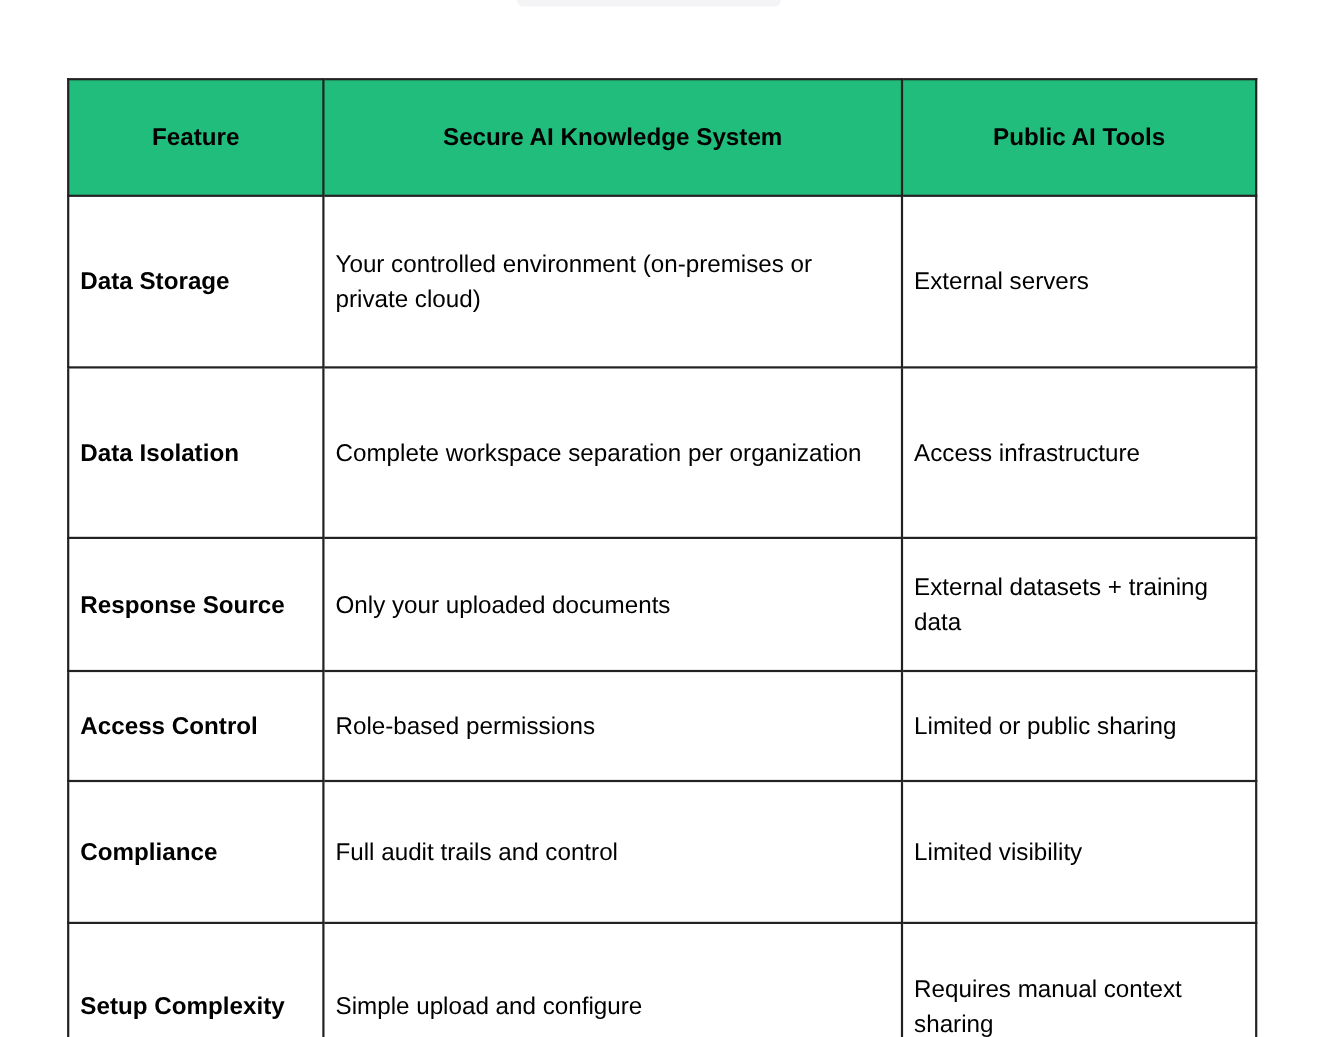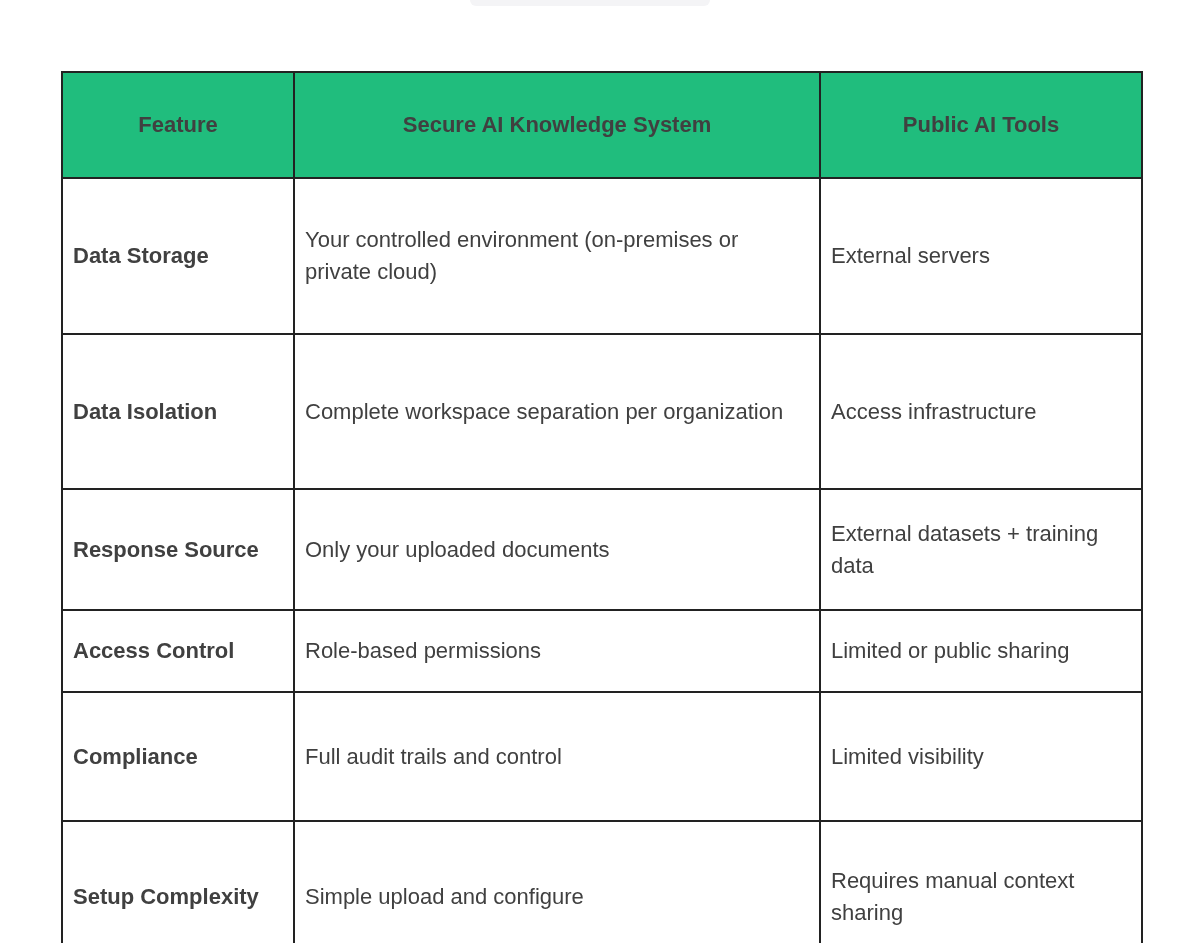--- a/index.html
+++ b/index.html
@@ -1,19 +1,19 @@
 <!DOCTYPE html>
 <html><head>
 <meta charset="utf-8">
 <style>
   html, body { margin:0; padding:0; background:#ffffff; }
   body { width:1200px; height:943px; position:relative; overflow:hidden; font-family:"Liberation Sans", sans-serif; }
   .top-shade { position:absolute; left:470px; top:0; width:240px; height:6px; background:#f4f4f6; border-radius:0 0 6px 6px; }
   table.cmp { position:absolute; left:61px; top:71px; width:1080px; border-collapse:collapse; table-layout:fixed; }
-  table.cmp td, table.cmp th { border:2px solid #222; color:#404040; }
+  table.cmp td, table.cmp th { border:2px solid #222; color:#000000; }
   table.cmp th { background:#20bd7d; font-weight:bold; font-size:22px; text-align:center; height:102px; }
   table.cmp td { font-size:22px; padding:0 10px; vertical-align:middle; line-height:32px; background:#fff; }
   table.cmp td.feat { font-weight:bold; }
   col.c1 { width:232px; } col.c2 { width:526px; } col.c3 { width:322px; }
 </style>
 </head>
 <body>
 
 <div class="top-shade"></div>
 
@@ -39,21 +39,21 @@
     <tr style="height:155px">
       <td class="feat">Data Isolation</td>
       <td>Complete workspace separation per organization</td>
       <td>Access infrastructure</td>
     </tr>
     <tr style="height:121px">
       <td class="feat">Response Source</td>
       <td>Only your uploaded documents</td>
       <td>External datasets + training data</td>
     </tr>
-    <tr style="height:82px">
+    <tr style="height:100px">
       <td class="feat">Access Control</td>
       <td>Role-based permissions</td>
       <td>Limited or public sharing</td>
     </tr>
     <tr style="height:129px">
       <td class="feat">Compliance</td>
       <td>Full audit trails and control</td>
       <td>Limited visibility</td>
     </tr>
     <tr style="height:151px">

